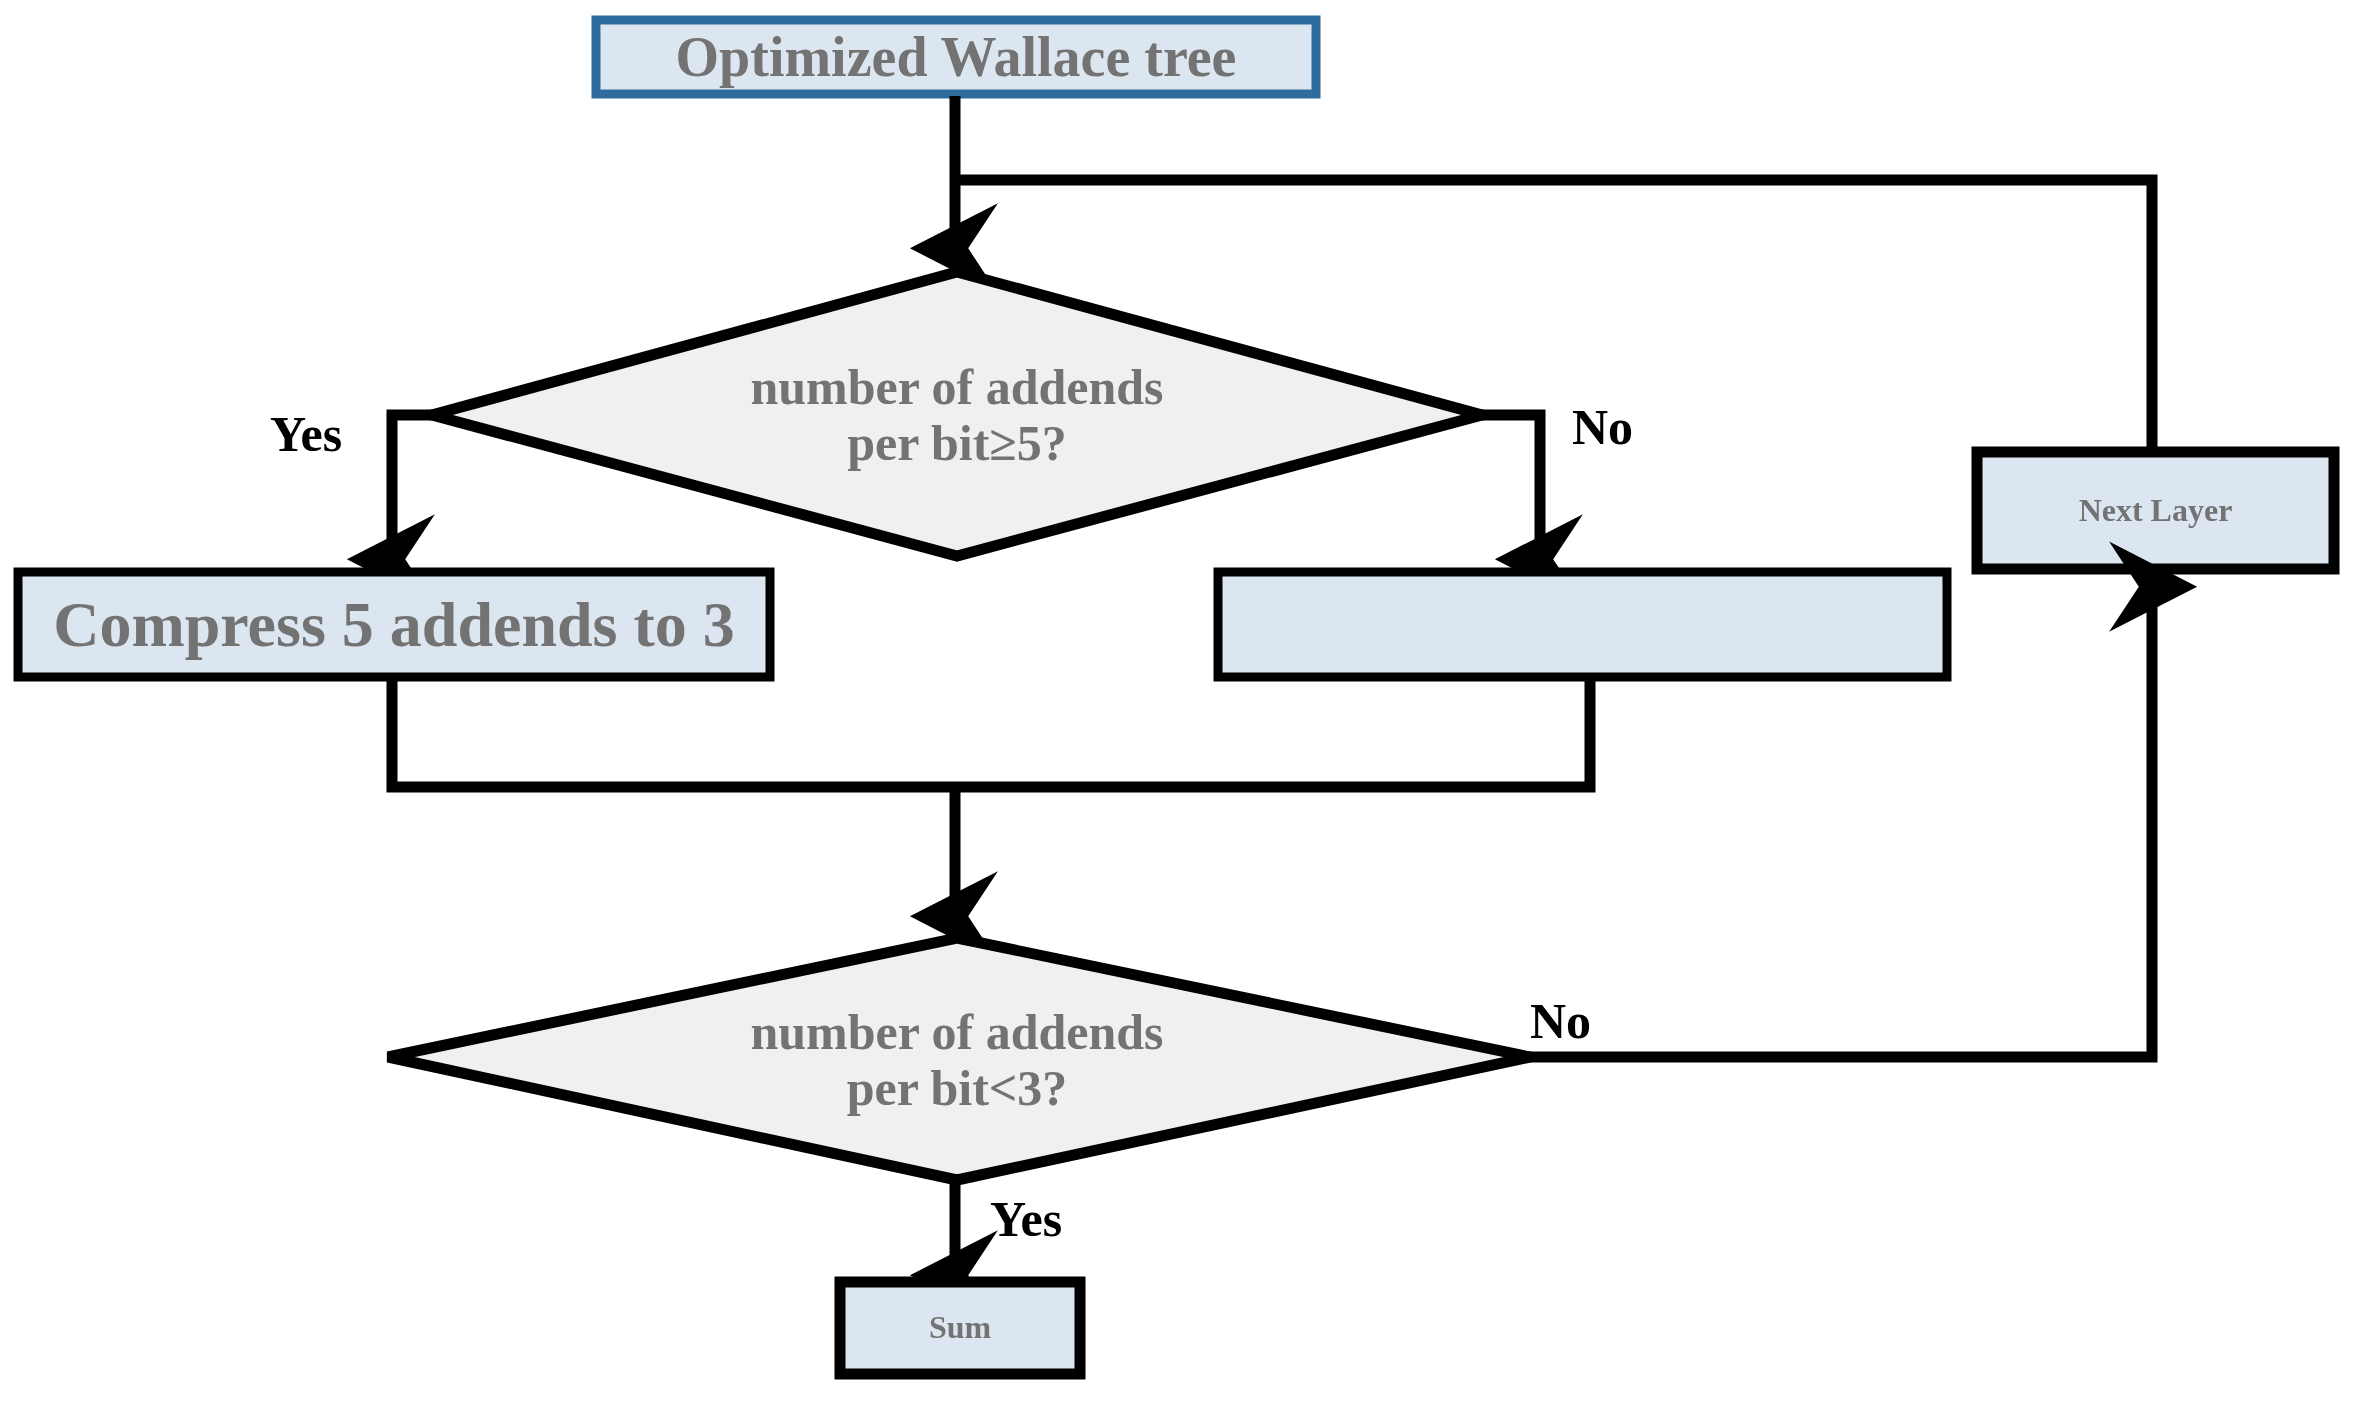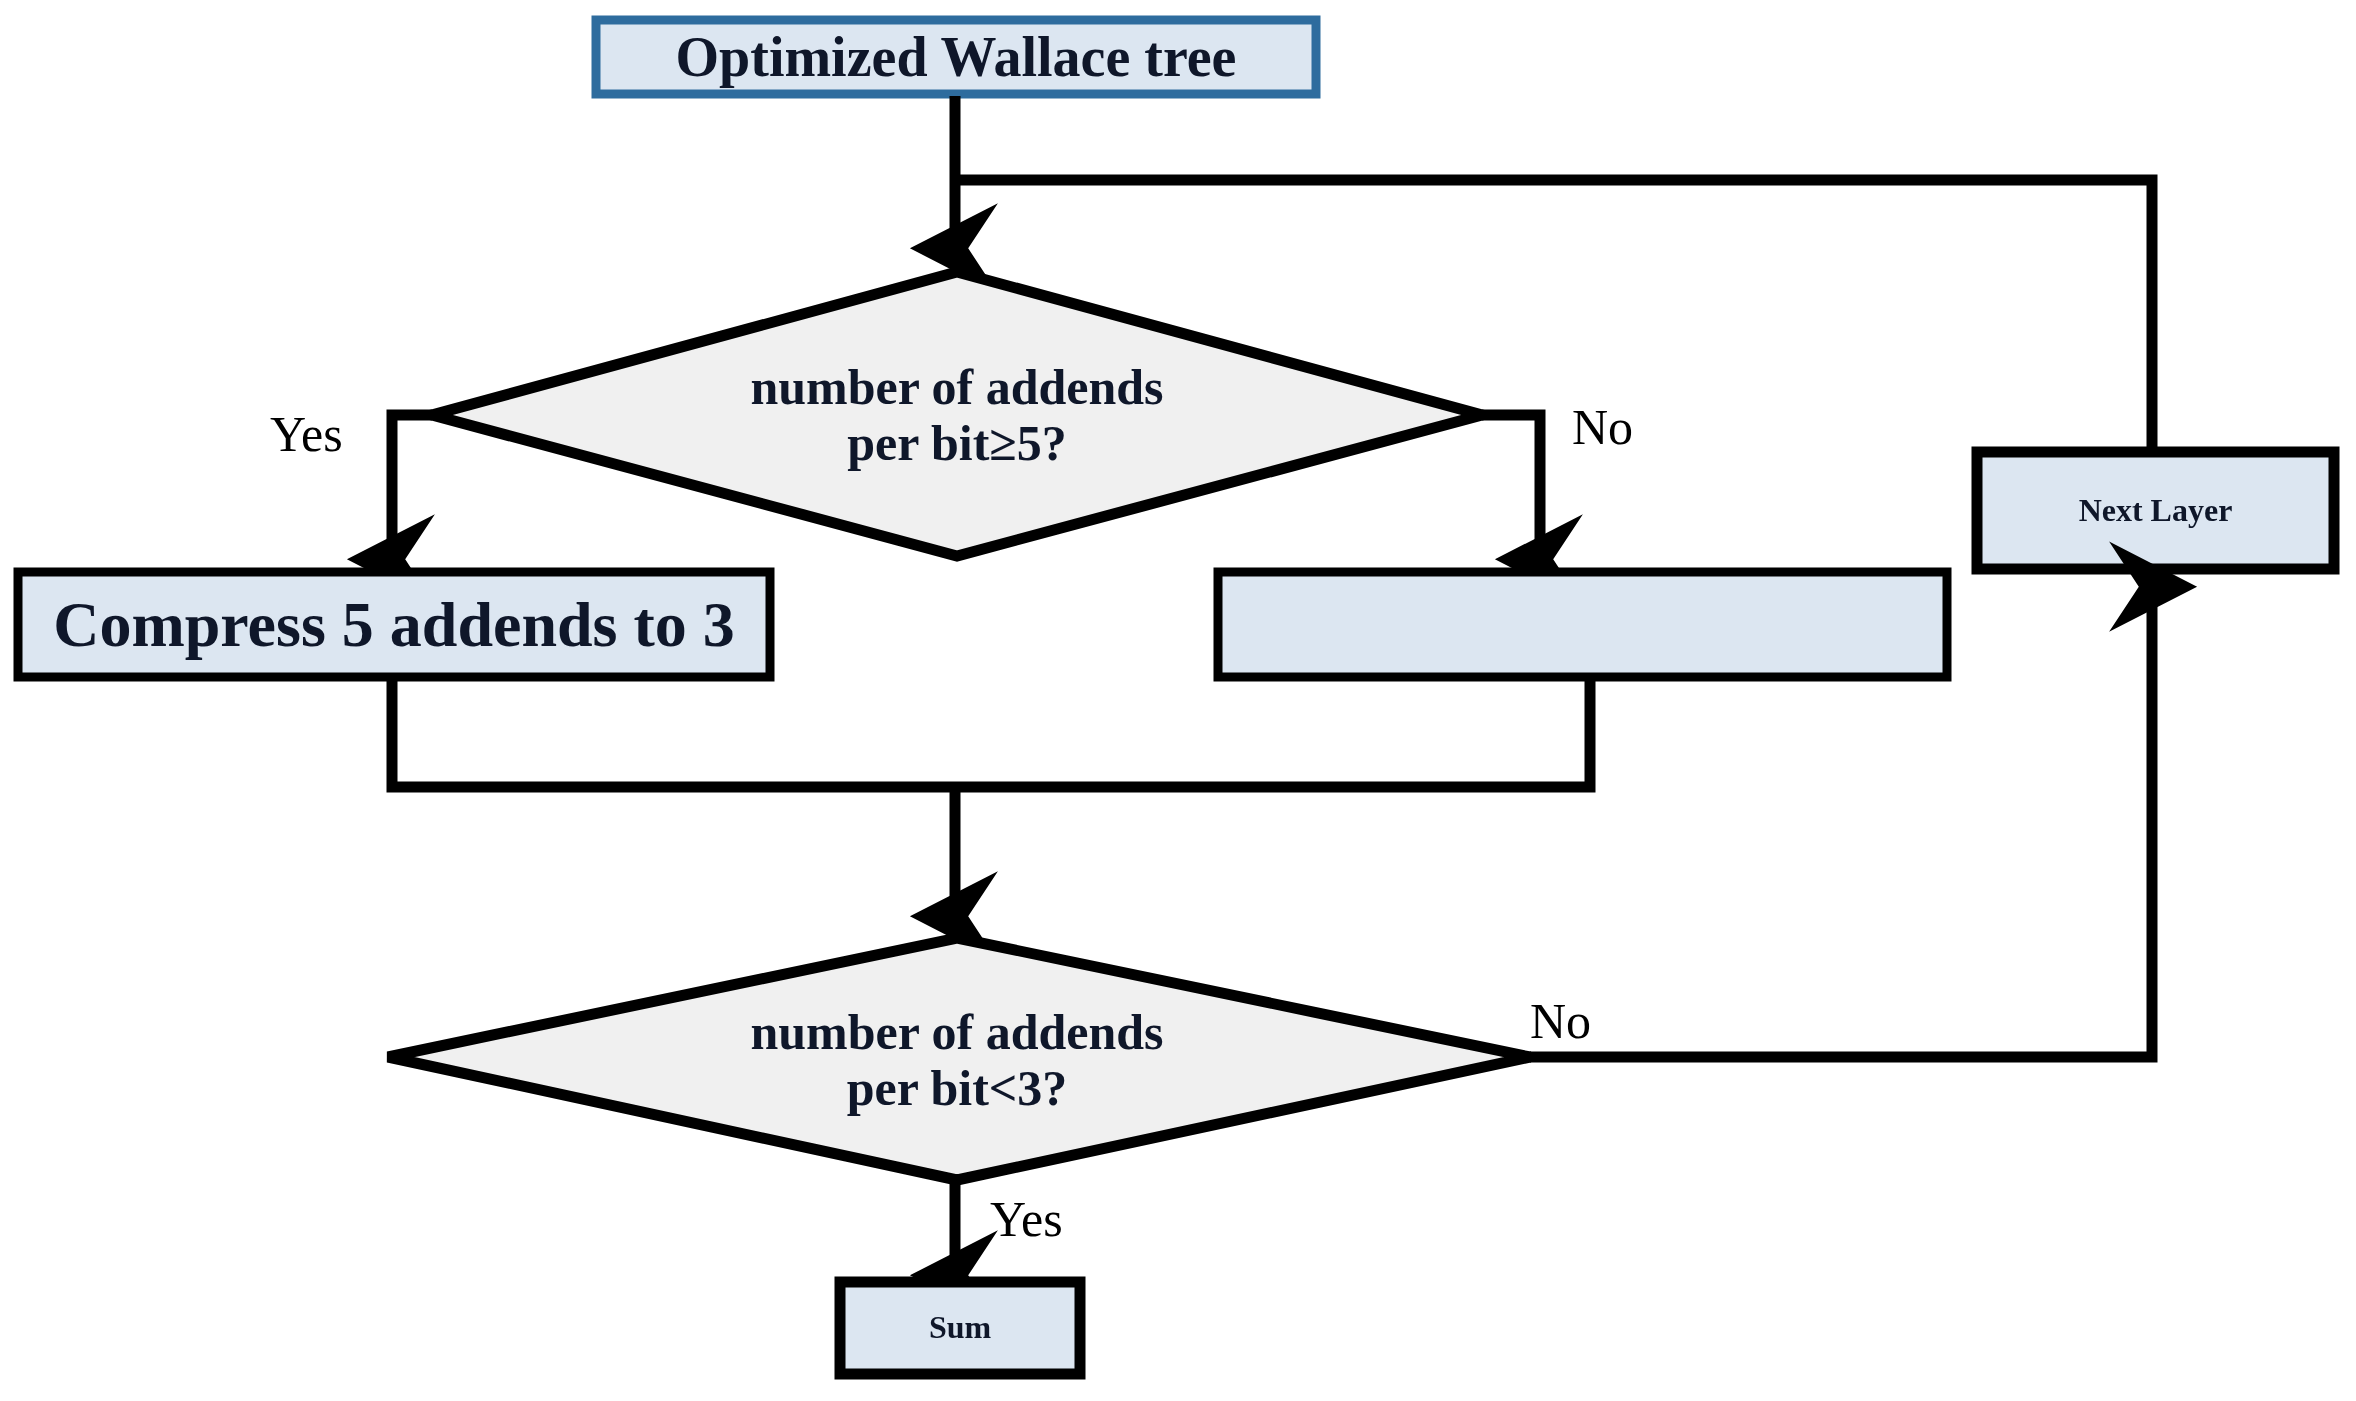--- a/index.html
+++ b/index.html
@@ -22,28 +22,28 @@
     width: 2356px;
     height: 1401px;
   }
   .node-label {
     position: absolute;
     display: flex;
     align-items: center;
     justify-content: center;
     text-align: center;
     font-weight: bold;
-    color: #0f172a;
+    color: #737373;
     line-height: 1.12;
     pointer-events: none;
     white-space: pre-line;
   }
   .edge-label {
     position: absolute;
-    font-weight: normal;
+    font-weight: bold;
     color: #000000;
     white-space: nowrap;
   }
   .box-title   { font-size: 56px; }
   .box-proc    { font-size: 64px; }
   .box-small   { font-size: 32px; }
   .diamond-txt { font-size: 50px; }
   .edge-label  { font-size: 50px; }
 </style>
 </head>

